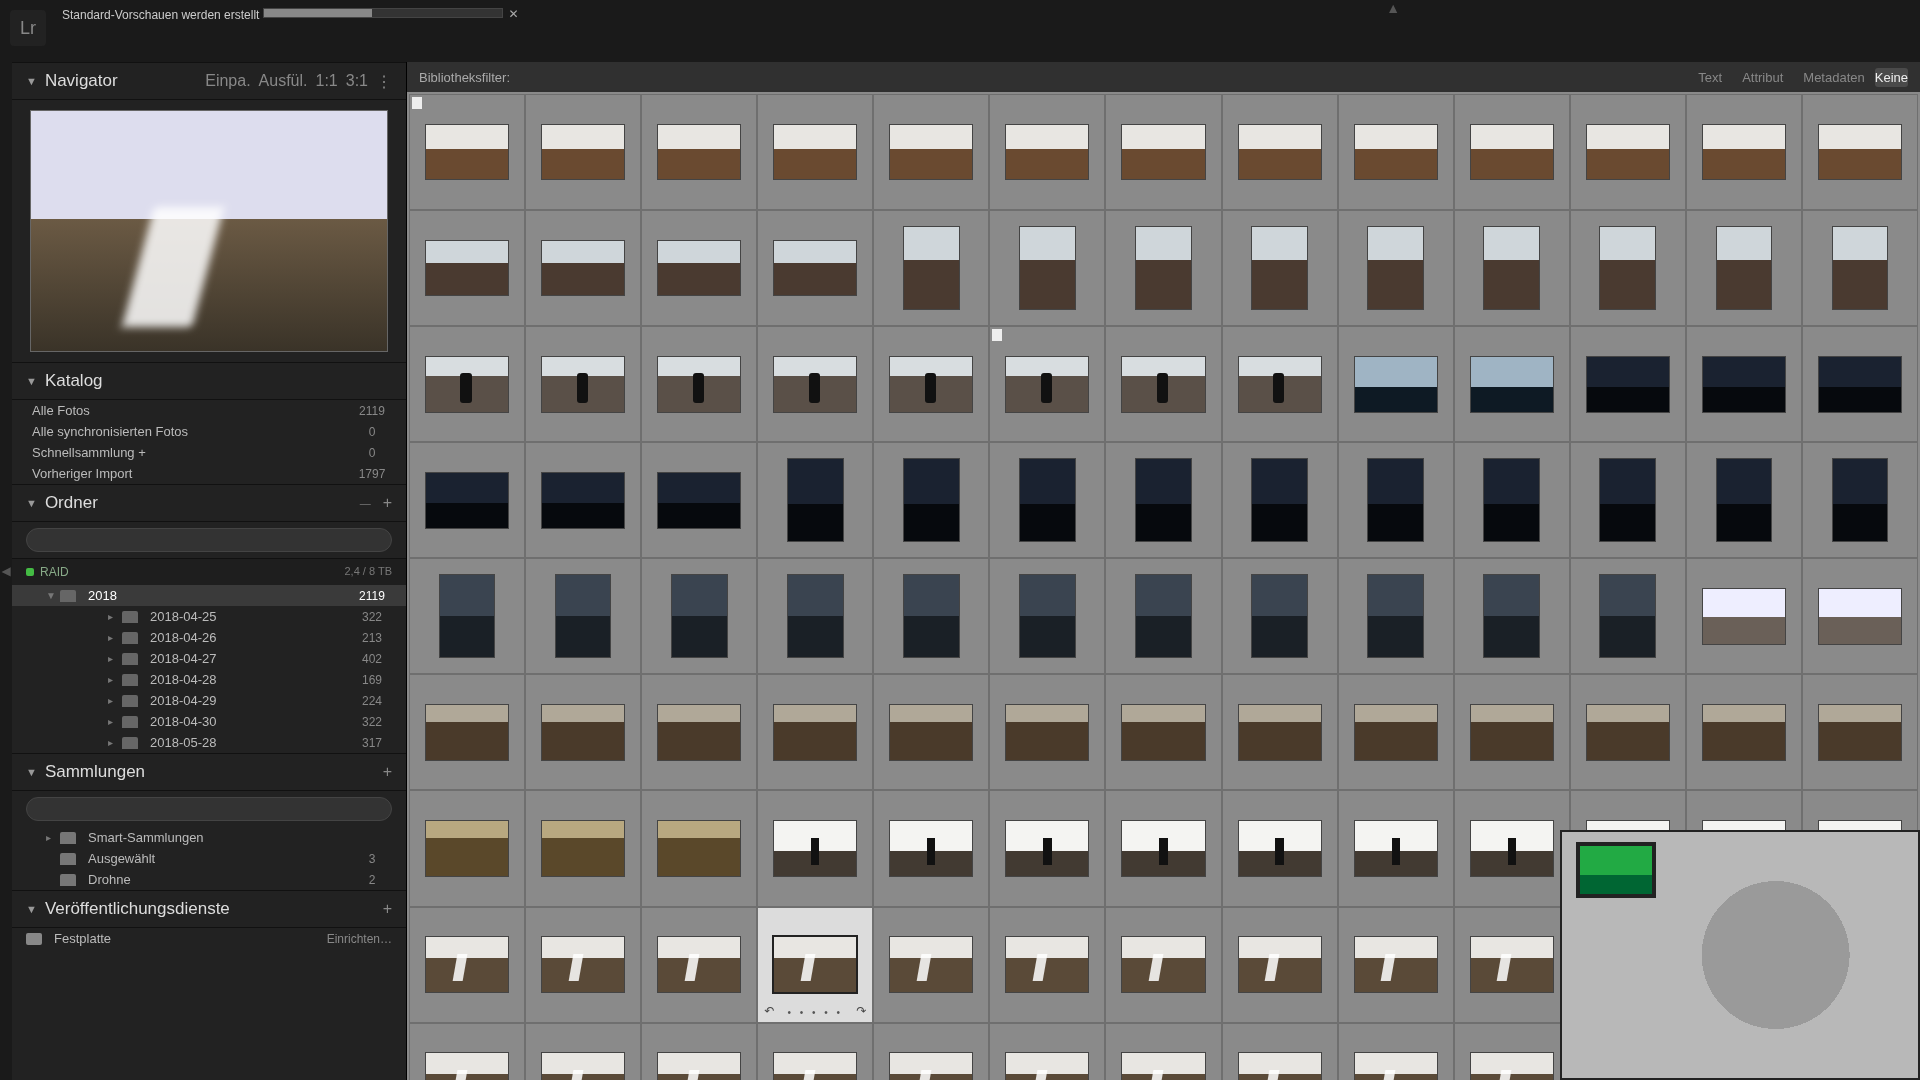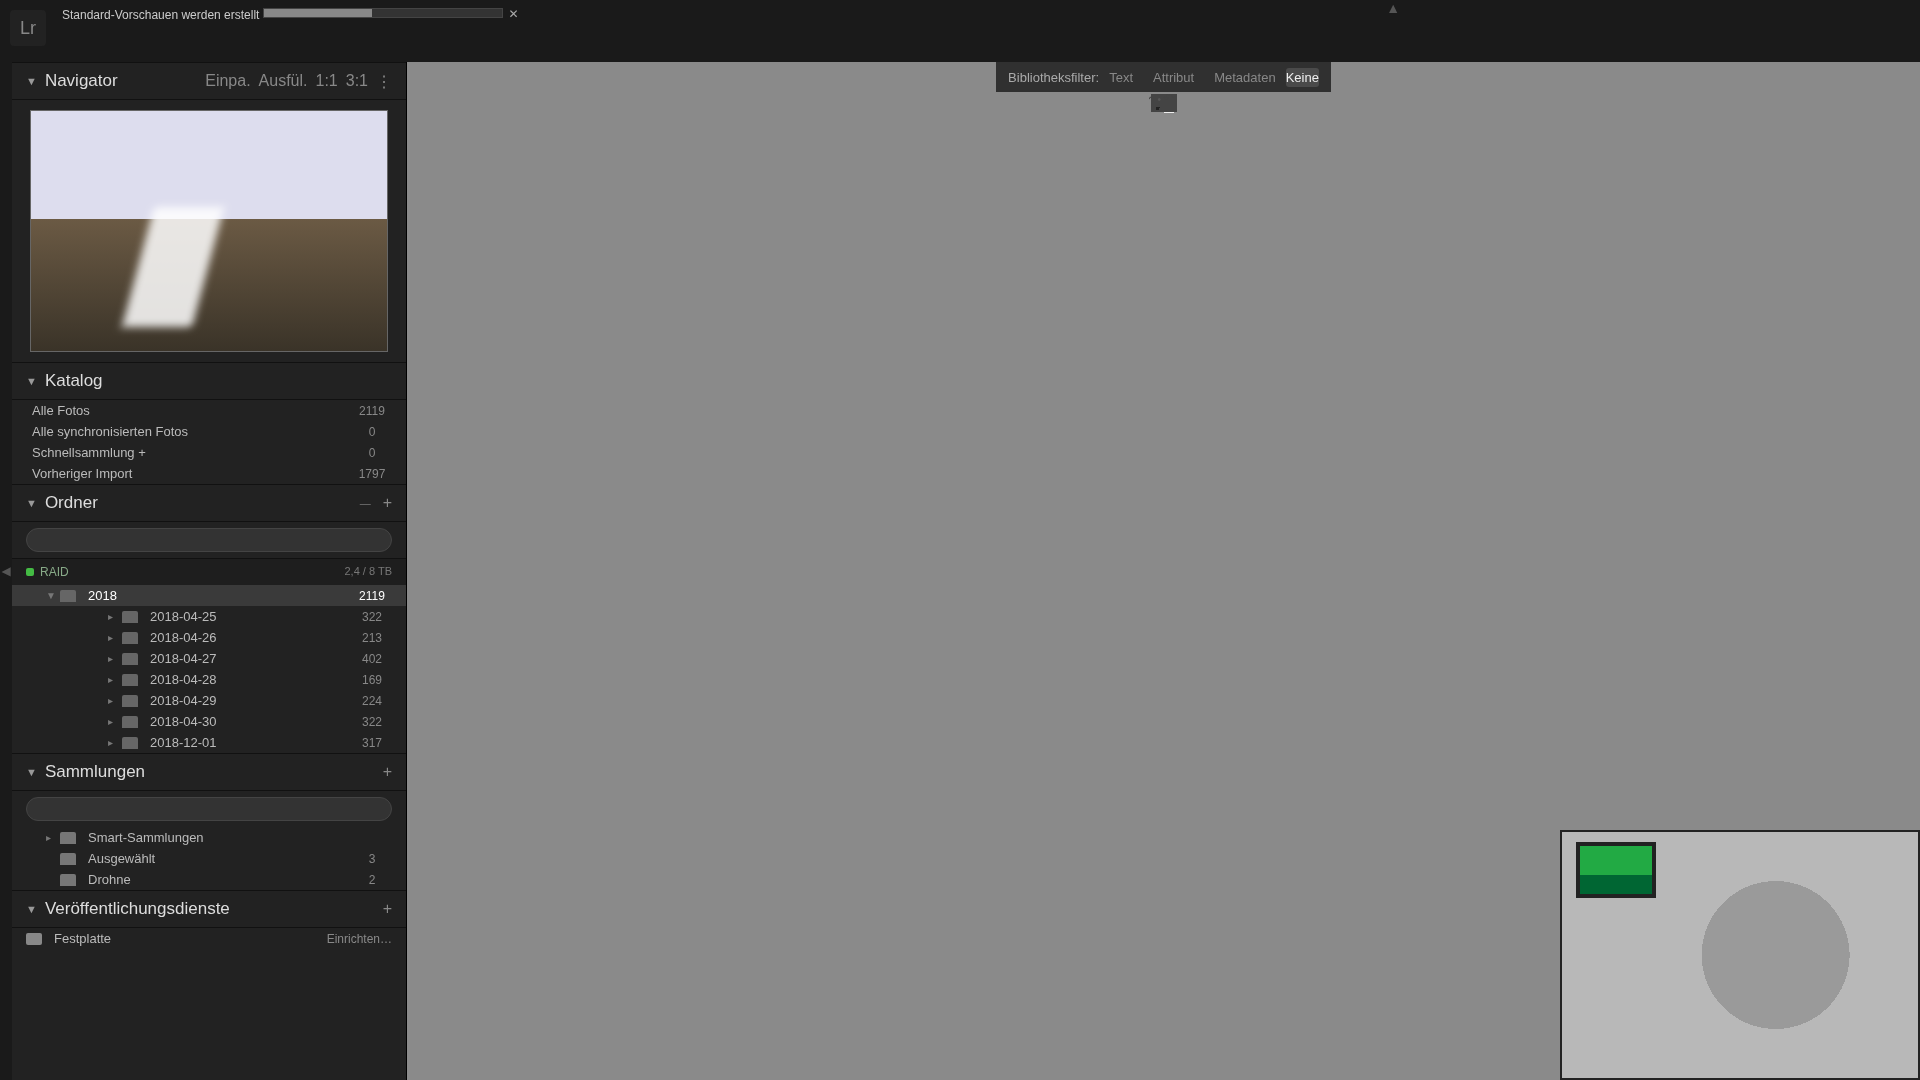--- a/index.html
+++ b/index.html
@@ -197,21 +197,21 @@
         </div>
         <div class="row indent3">
           <span class="expander">▸</span>
           <span class="foldericon"></span>
           <span class="label">2018-04-30</span>
           <span class="count">322</span>
         </div>
         <div class="row indent3">
           <span class="expander">▸</span>
           <span class="foldericon"></span>
-          <span class="label">2018-12-01</span>
+          <span class="label">2018-05-28</span>
           <span class="count">317</span>
         </div>
       </div>
 
     <div class="section-header">
       <span class="tri">▼</span>
       <span class="title">Sammlungen</span>
       <span class="plus">+</span>
     </div>
     <div class="searchbox"></div>
@@ -243,21 +243,21 @@
     </div>
     <div class="pub-list">
       <div class="row">
         <span class="foldericon" style="background:#888;border-radius:2px;"></span>
         <span class="label">Festplatte</span>
         <span class="count">Einrichten…</span>
       </div>
     </div>
   </div>
 
-  <div class="grid-area" style="position:relative;align-items:center;">
+  <div class="grid-area" style="position:relative;">
     <div class="filterbar">
       <span class="fb-title">Bibliotheksfilter:</span>
       <span class="fb-tab">Text</span>
       <span class="fb-tab">Attribut</span>
       <span class="fb-tab">Metadaten</span>
       <span class="fb-tab active">Keine</span>
     </div>
     <div class="grid-scroll">
       <div class="grid" id="grid" style="grid-template-columns: repeat(13, 1fr);">
           <div class="cell">

